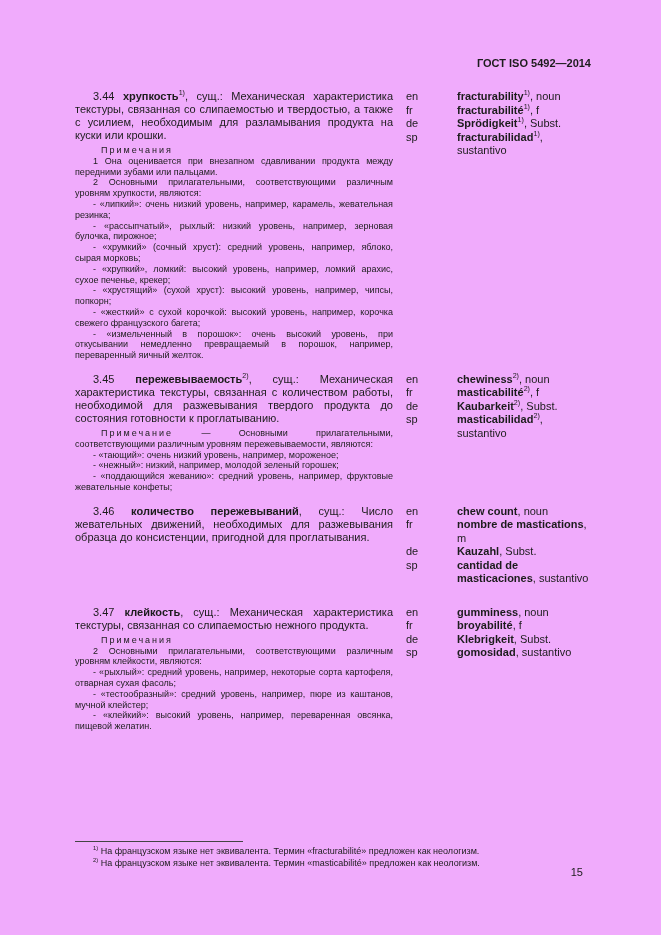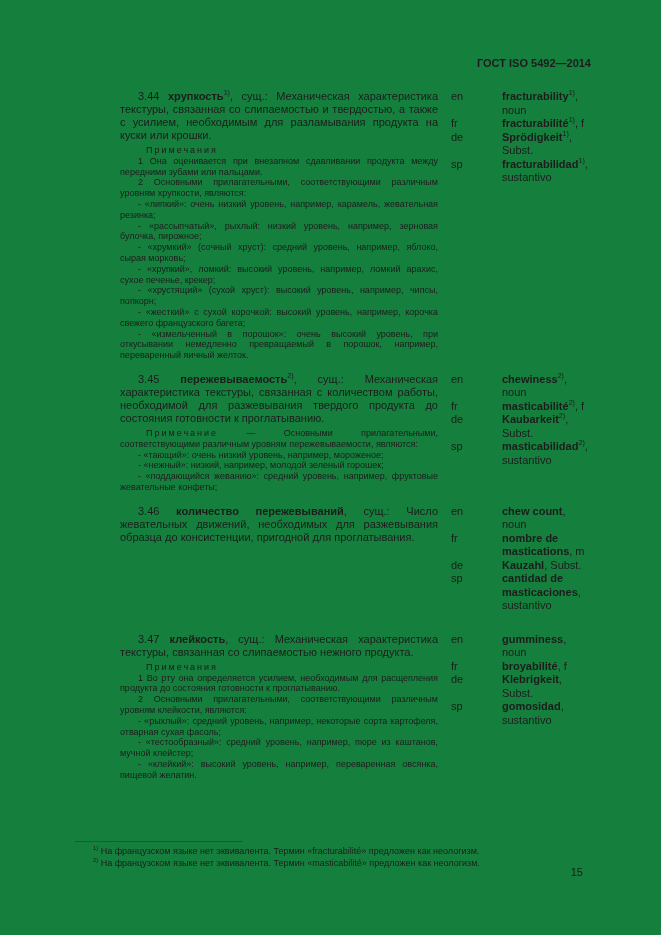--- a/index.html
+++ b/index.html
@@ -1,41 +1,41 @@
 <!DOCTYPE html>
 <html><head>
 <meta charset="utf-8">
 <style>
   * { box-sizing: border-box; }
   html, body { margin: 0; padding: 0; background: #ffffff; }
   .page {
     position: relative;
     width: 661px;
     height: 935px;
-    background: #15803d;
+    background: #f0abfc;
     font-family: "Liberation Sans", sans-serif;
     color: #1c1c1c;
     overflow: hidden;
   }
   .content {
     position: absolute;
     left: 75px;
     top: 57px;
     width: 516px;
   }
   .doc-header {
     text-align: right;
     font-weight: bold;
     font-size: 11px;
     line-height: 13px;
   }
   .terms { margin-top: 20px; }
   .term { display: flex; margin-bottom: 12px; }
   .term.gap-large { margin-top: 20px; }
-  .term-left { width: 318px; flex: none; margin-left: 45px; }
+  .term-left { width: 318px; flex: none; }
   .term-right { flex: 1; padding-left: 13px; }
   .term-head {
     margin: 0;
     font-size: 11px;
     line-height: 13px;
     text-align: justify;
     text-indent: 18px;
   }
   .term-word { font-weight: bold; }
   sup { font-size: 0.65em; vertical-align: super; line-height: 0; }
@@ -172,21 +172,20 @@
             </div>
           </div>
   </section>
 
   <section class="term gap-large">
     <div class="term-left">
       <p class="term-head"><span>3.47</span> <b class="term-word">клейкость</b><sup></sup><span>, сущ.:</span> <span>Механическая характеристика текстуры, связанная со слипаемостью нежного продукта.</span></p>
       <div class="notes">
         <p class="note-head"><span class="spaced">Примечания</span><span></span></p>
         <div>
-                <p class="note-line">1 Во рту она определяется усилием, необходимым для расщепления продукта до состояния готовности к проглатыванию.</p>
                 <p class="note-line">2 Основными прилагательными, соответствующими различным уровням клейкости, являются:</p>
                 <p class="note-line">- «рыхлый»: средний уровень, например, некоторые сорта картофеля, отварная сухая фасоль;</p>
                 <p class="note-line">- «тестообразный»: средний уровень, например, пюре из каштанов, мучной клейстер;</p>
                 <p class="note-line">- «клейкий»: высокий уровень, например, переваренная овсянка, пищевой желатин.</p>
               </div>
       </div>
     </div>
     <div class="term-right">
             <div class="tr-row">
               <span class="tr-lang">en</span>

